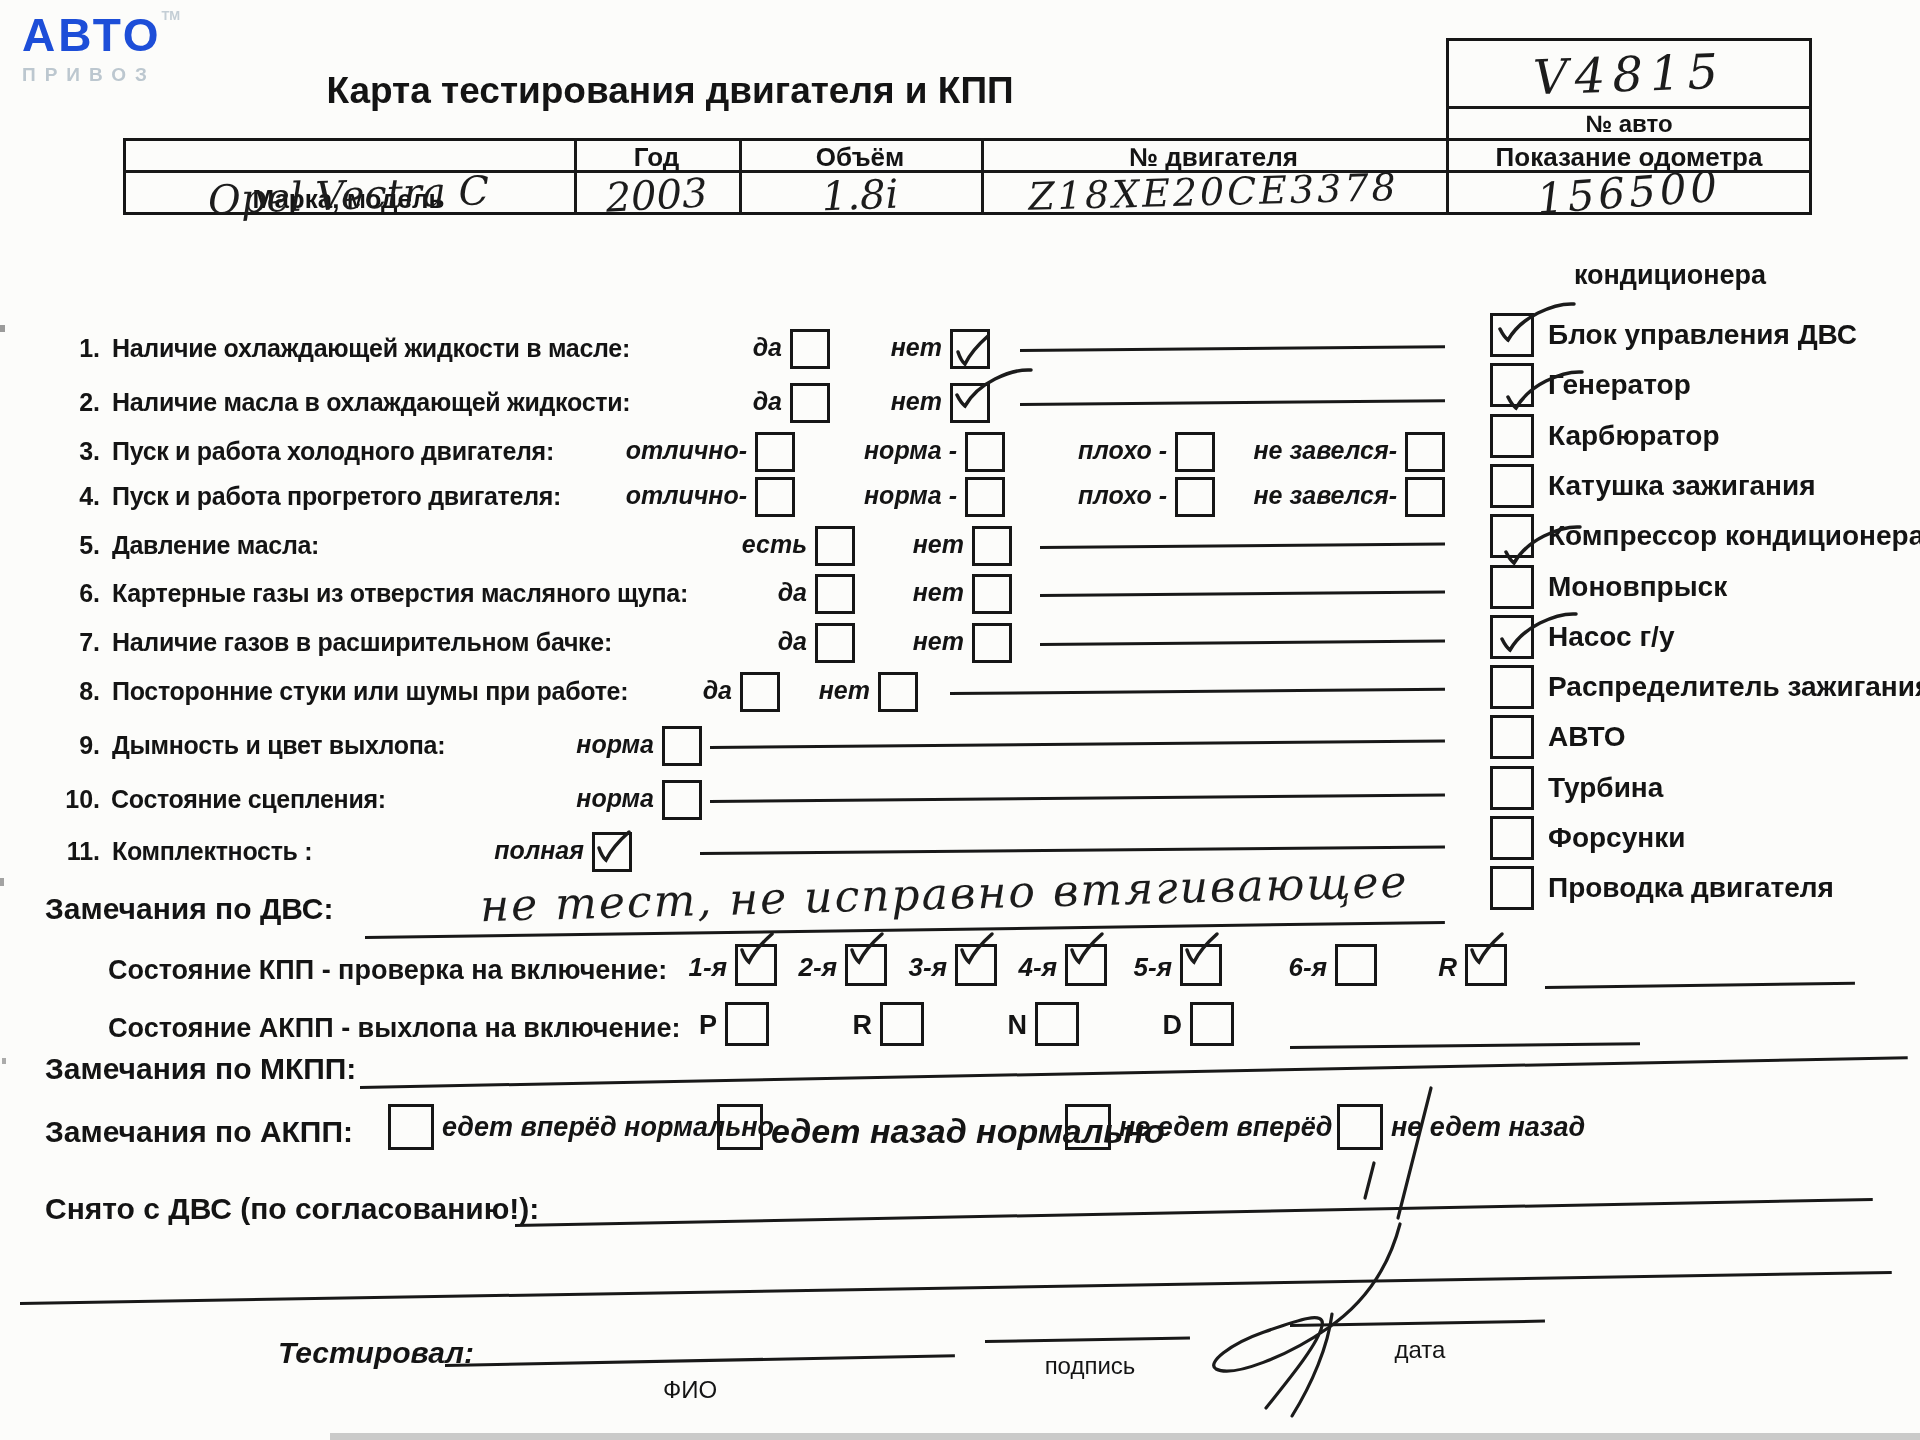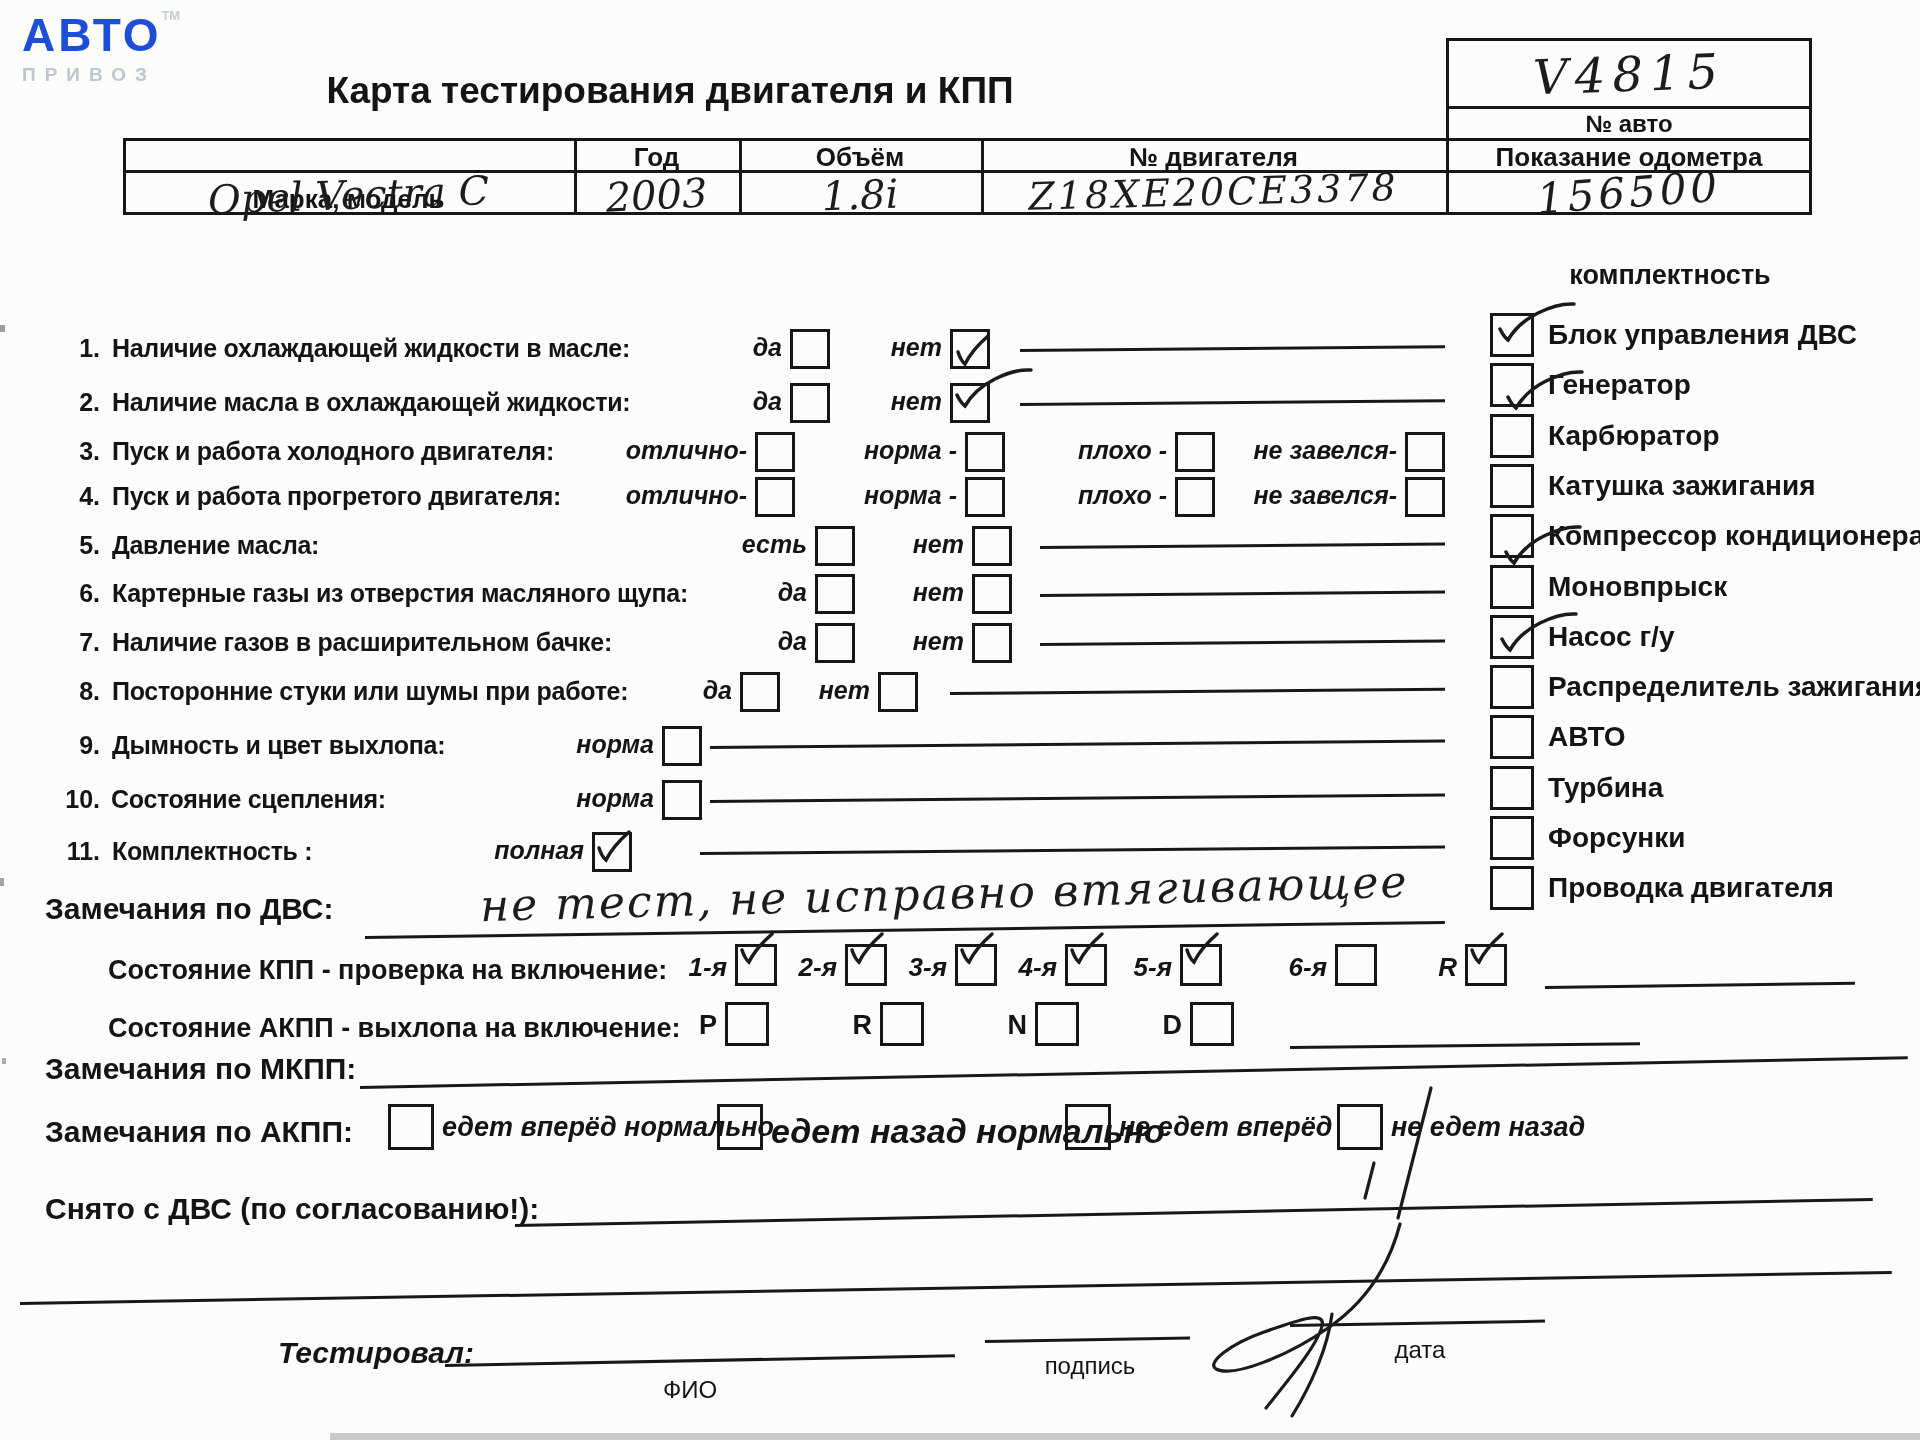--- a/index.html
+++ b/index.html
@@ -50,21 +50,21 @@
   <div class="abs hdr" style="left:739px;top:142px;width:242px;">Объём</div>
   <div class="abs hdr" style="left:981px;top:142px;width:465px;">№ двигателя</div>
   <div class="abs hdr" style="left:1446px;top:142px;width:366px;">Показание одометра</div>
 
   <div class="abs hw" style="left:123px;top:172px;width:451px;text-align:center;font-size:40px;transform:rotate(-2deg);">Opel Vectra C</div>
   <div class="abs hw" style="left:574px;top:172px;width:165px;text-align:center;font-size:40px;transform:rotate(-3deg);">2003</div>
   <div class="abs hw" style="left:739px;top:172px;width:242px;text-align:center;font-size:40px;transform:rotate(-2deg);">1.8i</div>
   <div class="abs hw" style="left:981px;top:170px;width:465px;text-align:center;font-size:38px;letter-spacing:3px;transform:rotate(-1.5deg);">Z18XE20CE3378</div>
   <div class="abs hw" style="left:1446px;top:168px;width:366px;text-align:center;font-size:42px;letter-spacing:4px;transform:rotate(-4deg);">156500</div>
 
-  <div class="abs" style="left:1520px;top:260px;width:300px;text-align:center;font-weight:700;font-size:27px;">комплектность</div>
+  <div class="abs" style="left:1520px;top:260px;width:300px;text-align:center;font-weight:700;font-size:27px;">кондиционера</div>
 
   <div id="items-root">
       <div class="num" style="right: 1820px; top: 334px; width: 60px; left: auto; position: absolute;">1.</div>
       <div class="itm" style="left: 112px; top: 334px; position: absolute;">Наличие охлаждающей жидкости в масле:</div>
       <div class="opt" style="right: 1138px; top: 333px; left: auto; position: absolute;">да</div>
       <div class="box" style="left: 790px; top: 329px; width: 40px; height: 40px;"></div>
       <div class="opt" style="right: 978px; top: 333px; left: auto; position: absolute;">нет</div>
       <div class="box" style="left: 950px; top: 329px; width: 40px; height: 40px;"></div>
       <svg width="44" height="42" style="left: 951px; top: 330px; pointer-events: none;">
         <path d="M7 22 Q10 31 14 34 Q21 20 37 6" fill="none" stroke="#1b1b1b" stroke-width="3.5" stroke-linecap="round"></path>

